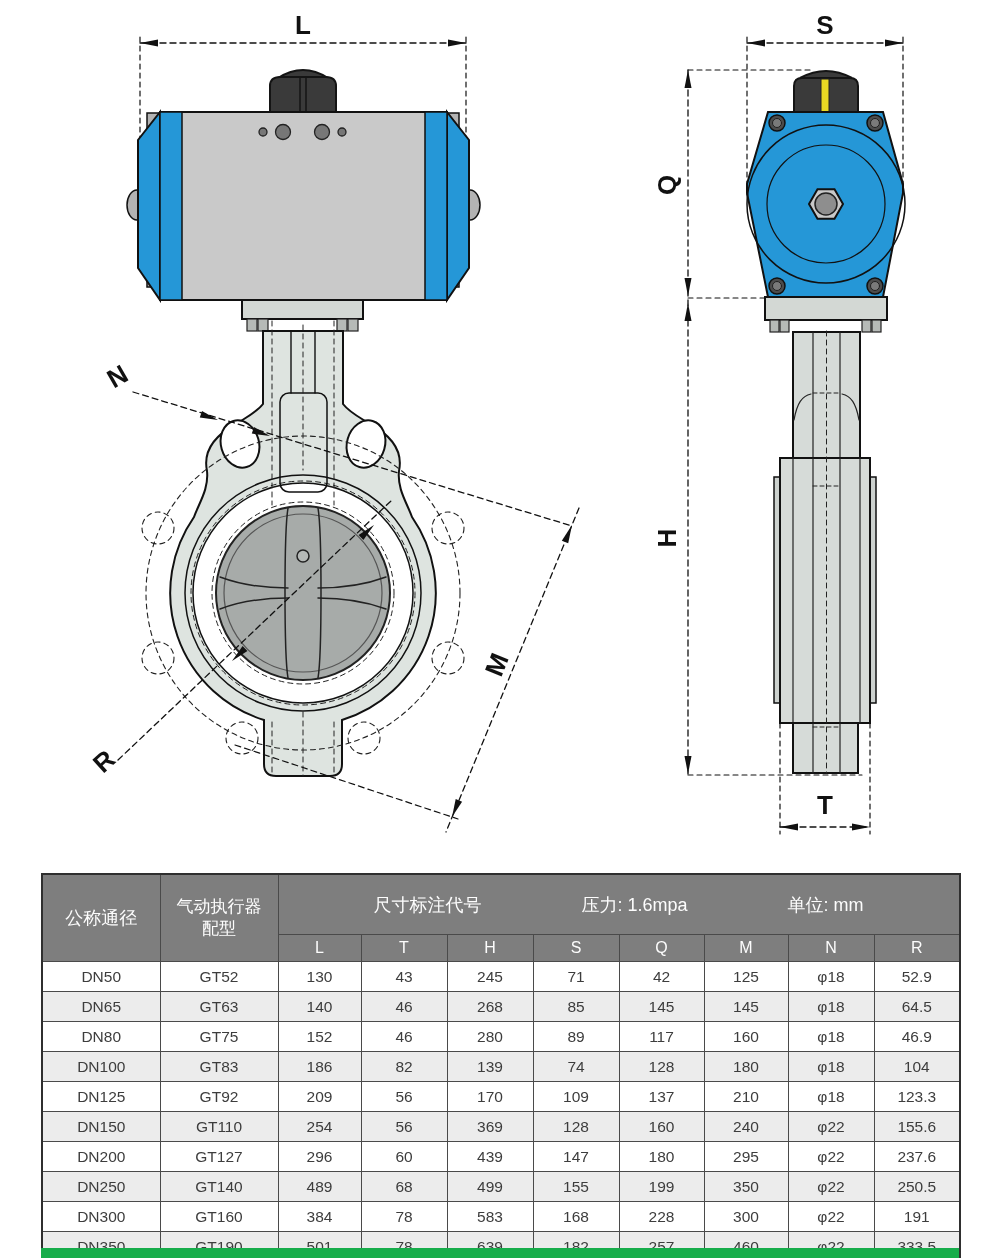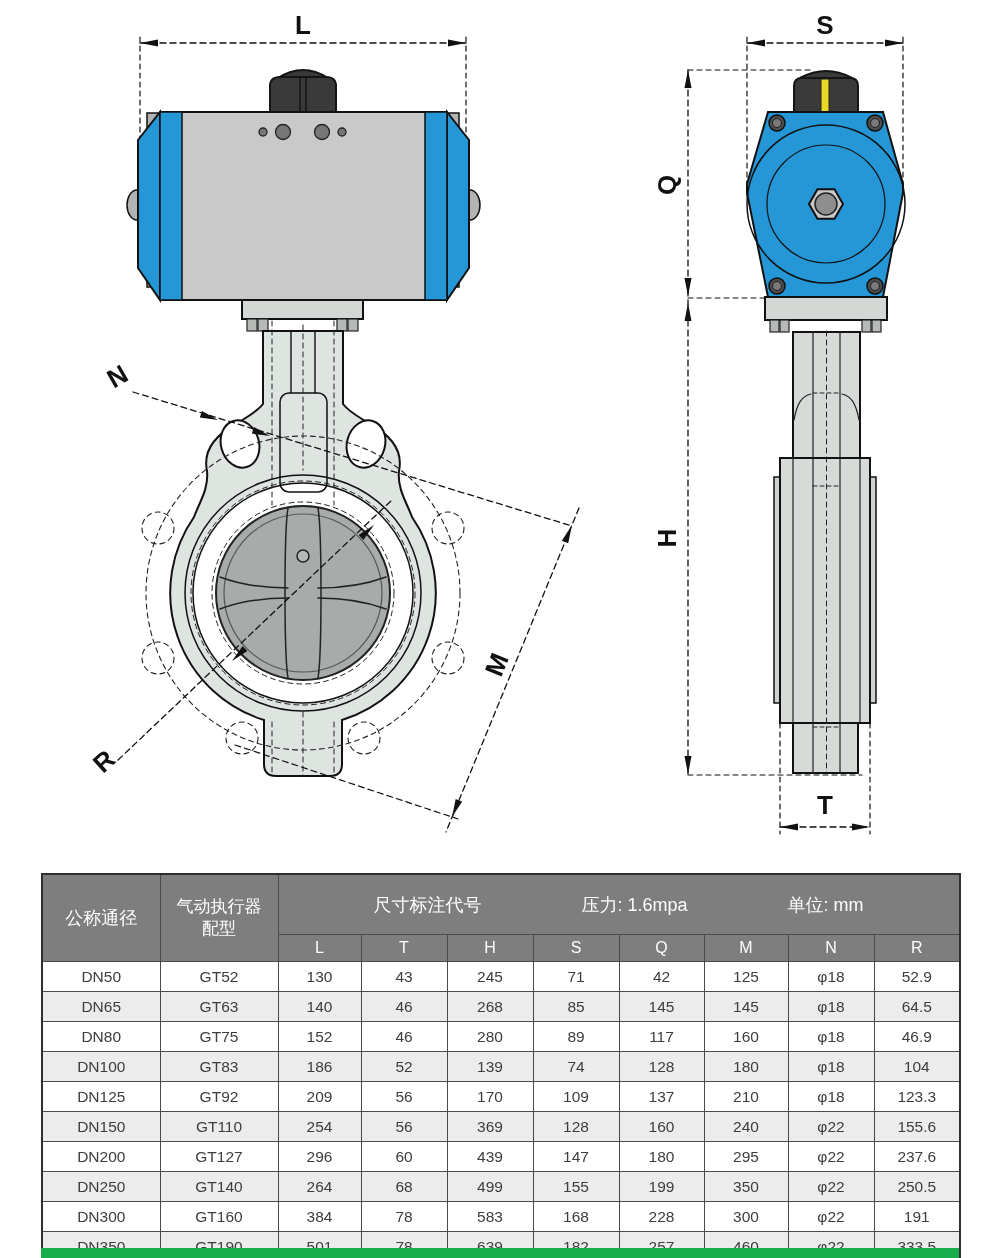--- a/index.html
+++ b/index.html
@@ -322,21 +322,21 @@
         <td>89</td>
         <td>117</td>
         <td>160</td>
         <td>φ18</td>
         <td>46.9</td>
       </tr>
       <tr>
         <td>DN100</td>
         <td>GT83</td>
         <td>186</td>
-        <td>52</td>
+        <td>82</td>
         <td>139</td>
         <td>74</td>
         <td>128</td>
         <td>180</td>
         <td>φ18</td>
         <td>104</td>
       </tr>
       <tr>
         <td>DN125</td>
         <td>GT92</td>
@@ -369,21 +369,21 @@
         <td>439</td>
         <td>147</td>
         <td>180</td>
         <td>295</td>
         <td>φ22</td>
         <td>237.6</td>
       </tr>
       <tr>
         <td>DN250</td>
         <td>GT140</td>
-        <td>264</td>
+        <td>489</td>
         <td>68</td>
         <td>499</td>
         <td>155</td>
         <td>199</td>
         <td>350</td>
         <td>φ22</td>
         <td>250.5</td>
       </tr>
       <tr>
         <td>DN300</td>

